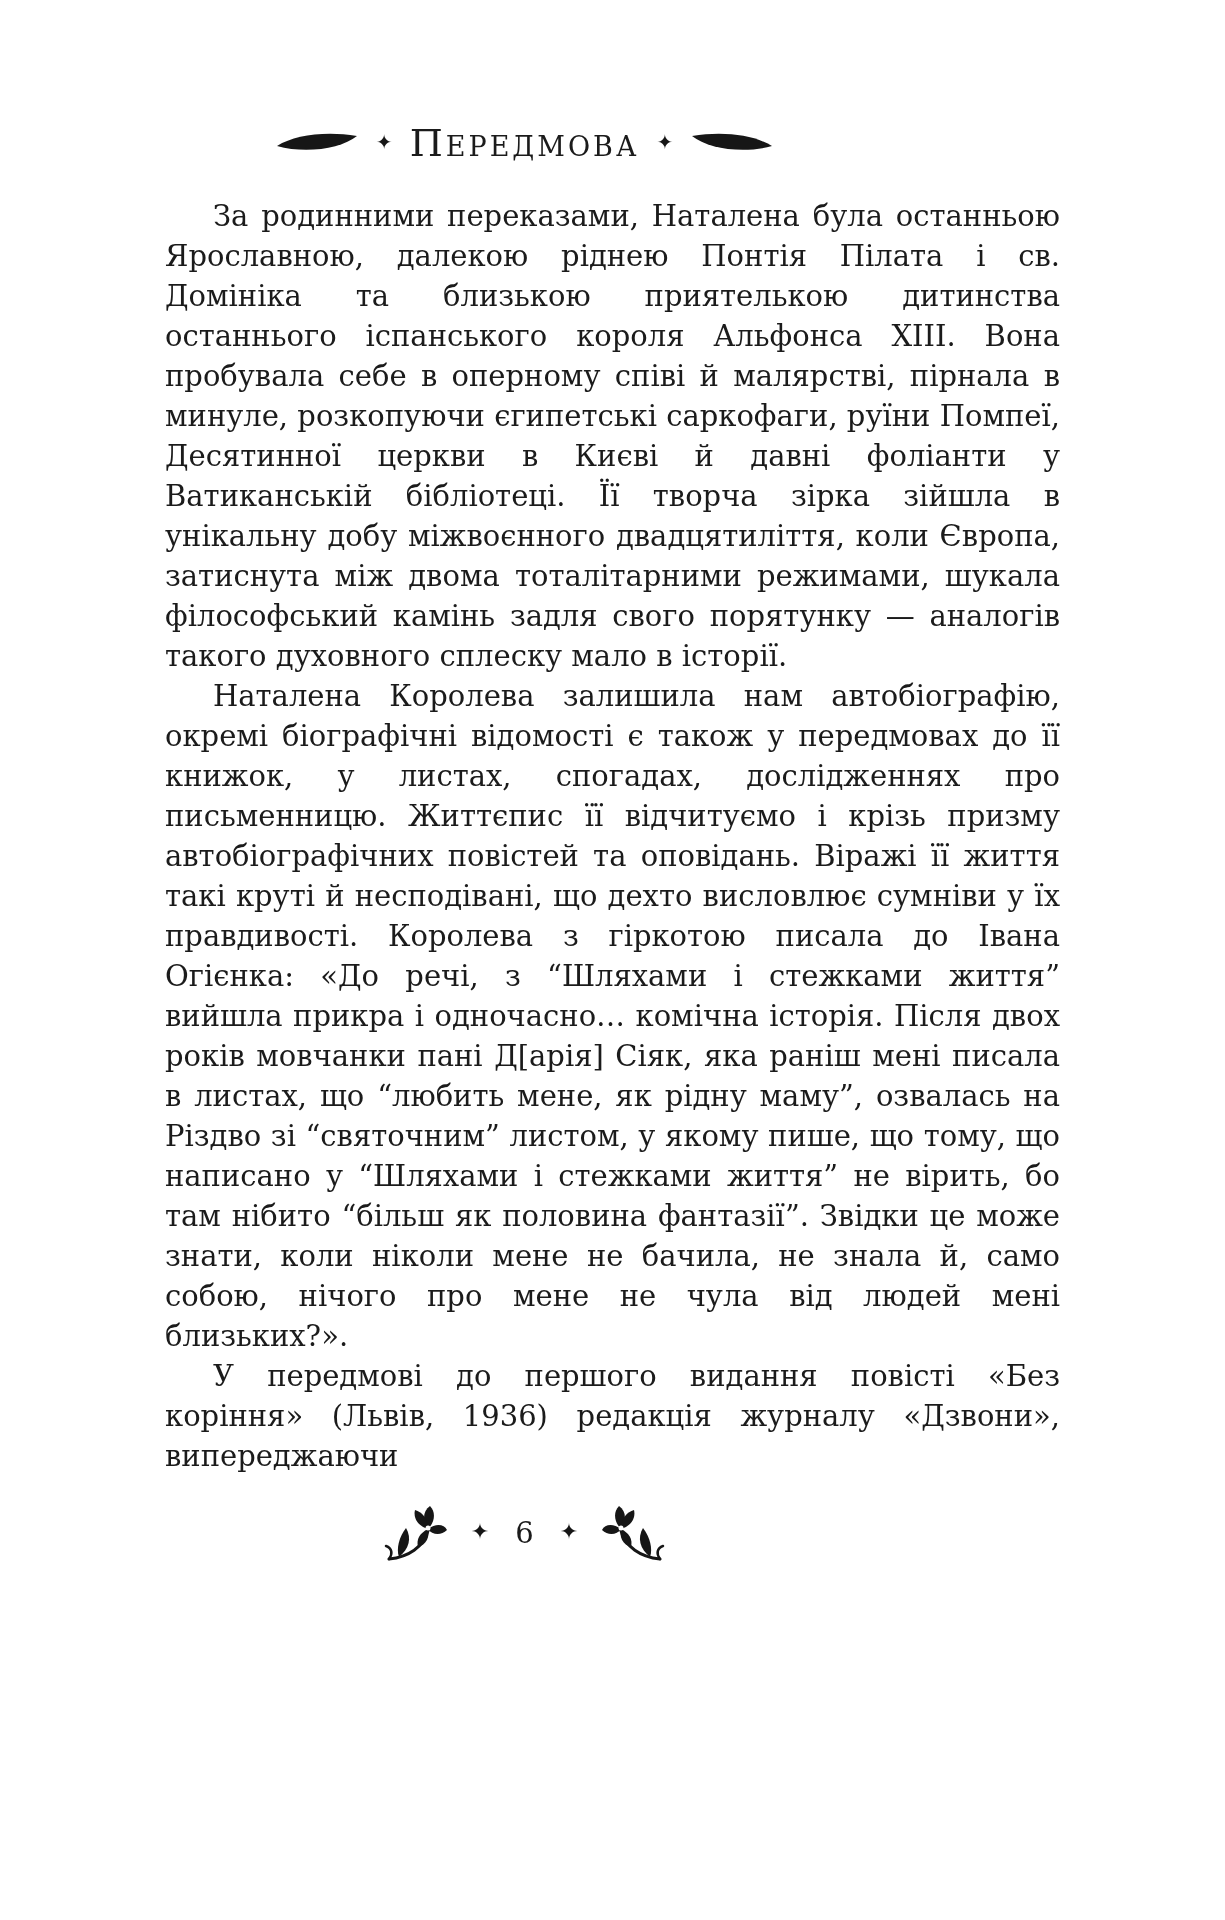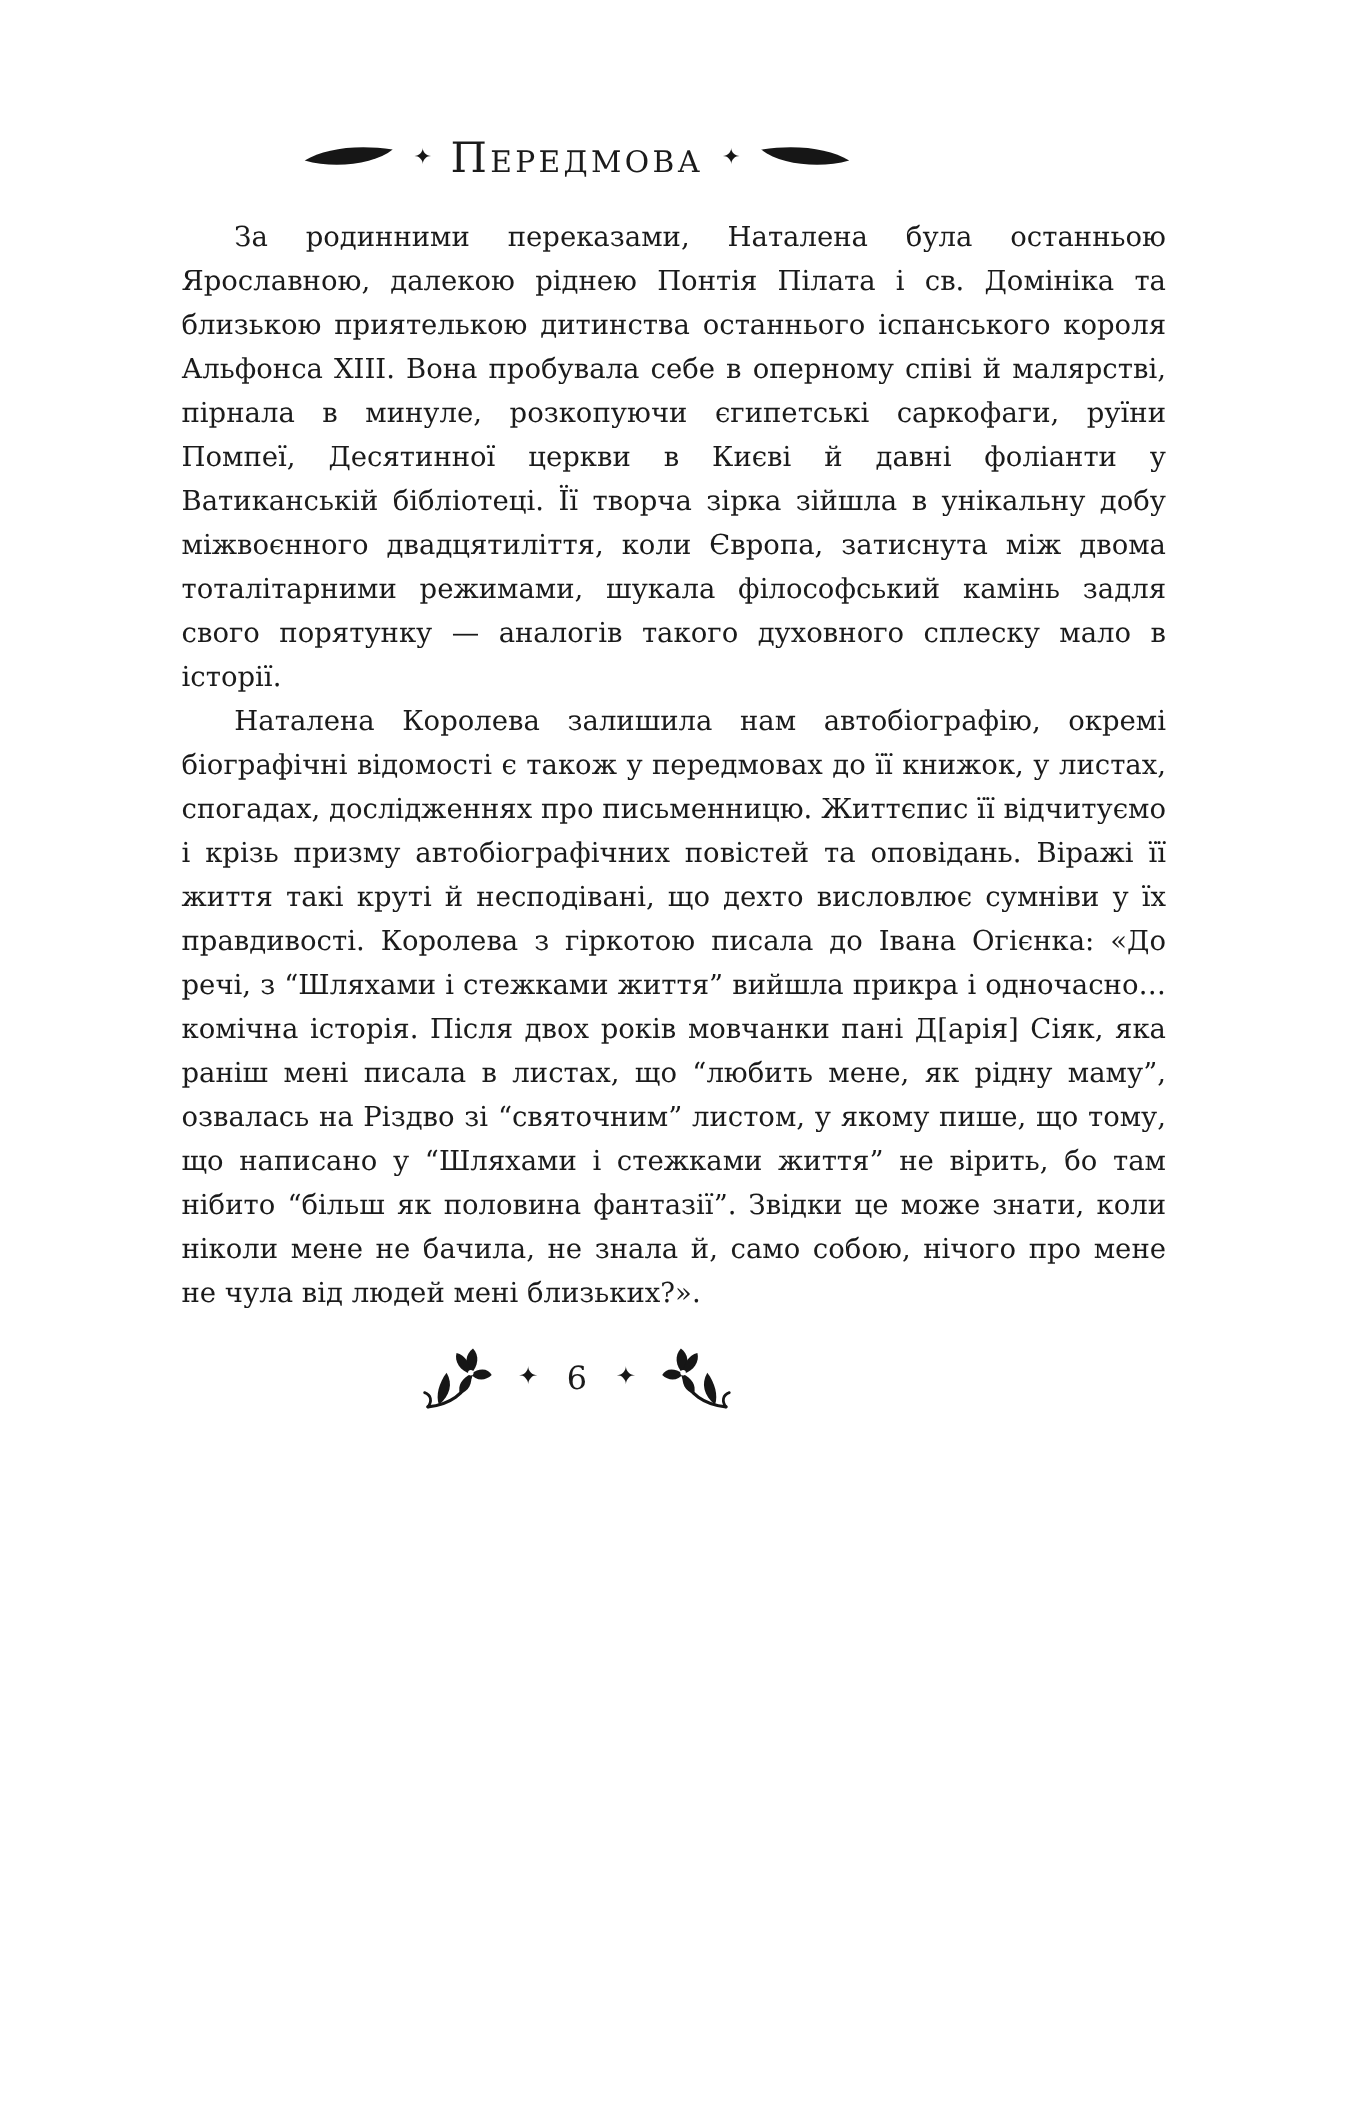--- a/index.html
+++ b/index.html
@@ -52,21 +52,21 @@
   .leaf, .flourish {
     display: inline-flex;
     align-items: center;
   }
   .leaf.right svg,
   .flourish.right svg {
     transform: scaleX(-1);
   }
   .text-block {
     width: 895px;
-    font-size: 25px;
+    font-size: 29px;
     line-height: 40px;
     text-align: justify;
     hyphens: auto;
     -webkit-hyphens: auto;
   }
   .text-block p {
     margin: 0;
     text-indent: 48px;
   }
   .footer-row {
@@ -98,20 +98,21 @@
     <span class="leaf right">
       <svg viewBox="0 0 84 26" width="84" height="26" aria-hidden="true">
         <path d="M2,16 C20,5 50,1 82,6 C66,19 30,24 2,16 Z" fill="#161616"></path>
       </svg>
     </span>
   </header>
 
   <main class="text-block" lang="uk">
     <p>За родинними переказами, Наталена була останньою Ярославною, далекою ріднею Понтія Пілата і св. Домініка та близькою приятелькою дитинства останнього іспанського короля Альфонса XIII. Вона пробувала себе в оперному співі й малярстві, пірнала в минуле, розкопуючи єгипетські саркофаги, руїни Помпеї, Десятинної церкви в Києві й давні фоліанти у Ватиканській бібліотеці. Її творча зірка зійшла в унікальну добу міжвоєнного двадцятиліття, коли Європа, затиснута між двома тоталітарними режимами, шукала філософський камінь задля свого порятунку — аналогів такого духовного сплеску мало в історії.</p>
     <p>Наталена Королева залишила нам автобіографію, окремі біографічні відомості є також у передмовах до її книжок, у листах, спогадах, дослідженнях про письменницю. Життєпис її відчитуємо і крізь призму автобіографічних повістей та оповідань. Віражі її життя такі круті й несподівані, що дехто висловлює сумніви у їх правдивості. Королева з гіркотою писала до Івана Огієнка: «До речі, з “Шляхами і стежками життя” вийшла прикра і одночасно… комічна історія. Після двох років мовчанки пані Д[арія] Сіяк, яка раніш мені писала в листах, що “любить мене, як рідну маму”, озвалась на Різдво зі “святочним” листом, у якому пише, що тому, що написано у “Шляхами і стежками життя” не вірить, бо там нібито “більш як половина фантазії”. Звідки це може знати, коли ніколи мене не бачила, не знала й, само собою, нічого про мене не чула від людей мені близьких?».</p>
+    <p>У передмові до першого видання повісті «Без коріння» (Львів, 1936) редакція журналу «Дзвони», випереджаючи</p>
   </main>
 
   <footer class="ornament-row footer-row">
     <span class="flourish left">
       <svg viewBox="0 0 66 60" width="66" height="60" aria-hidden="true">
         <path d="M6,56 C26,54 40,44 45,28" fill="none" stroke="#161616" stroke-width="3" stroke-linecap="round"></path>
         <path d="M6,56 C10,51 9,45 3,43" fill="none" stroke="#161616" stroke-width="2.5" stroke-linecap="round"></path>
         <path d="M16,54 C26,46 29,35 23,25 C16,34 13,46 16,54 Z" fill="#161616"></path>
         <g fill="#161616">
           <path d="M45,26 C39,17 40,8 47,3 C53,9 52,19 45,26 Z"></path>

